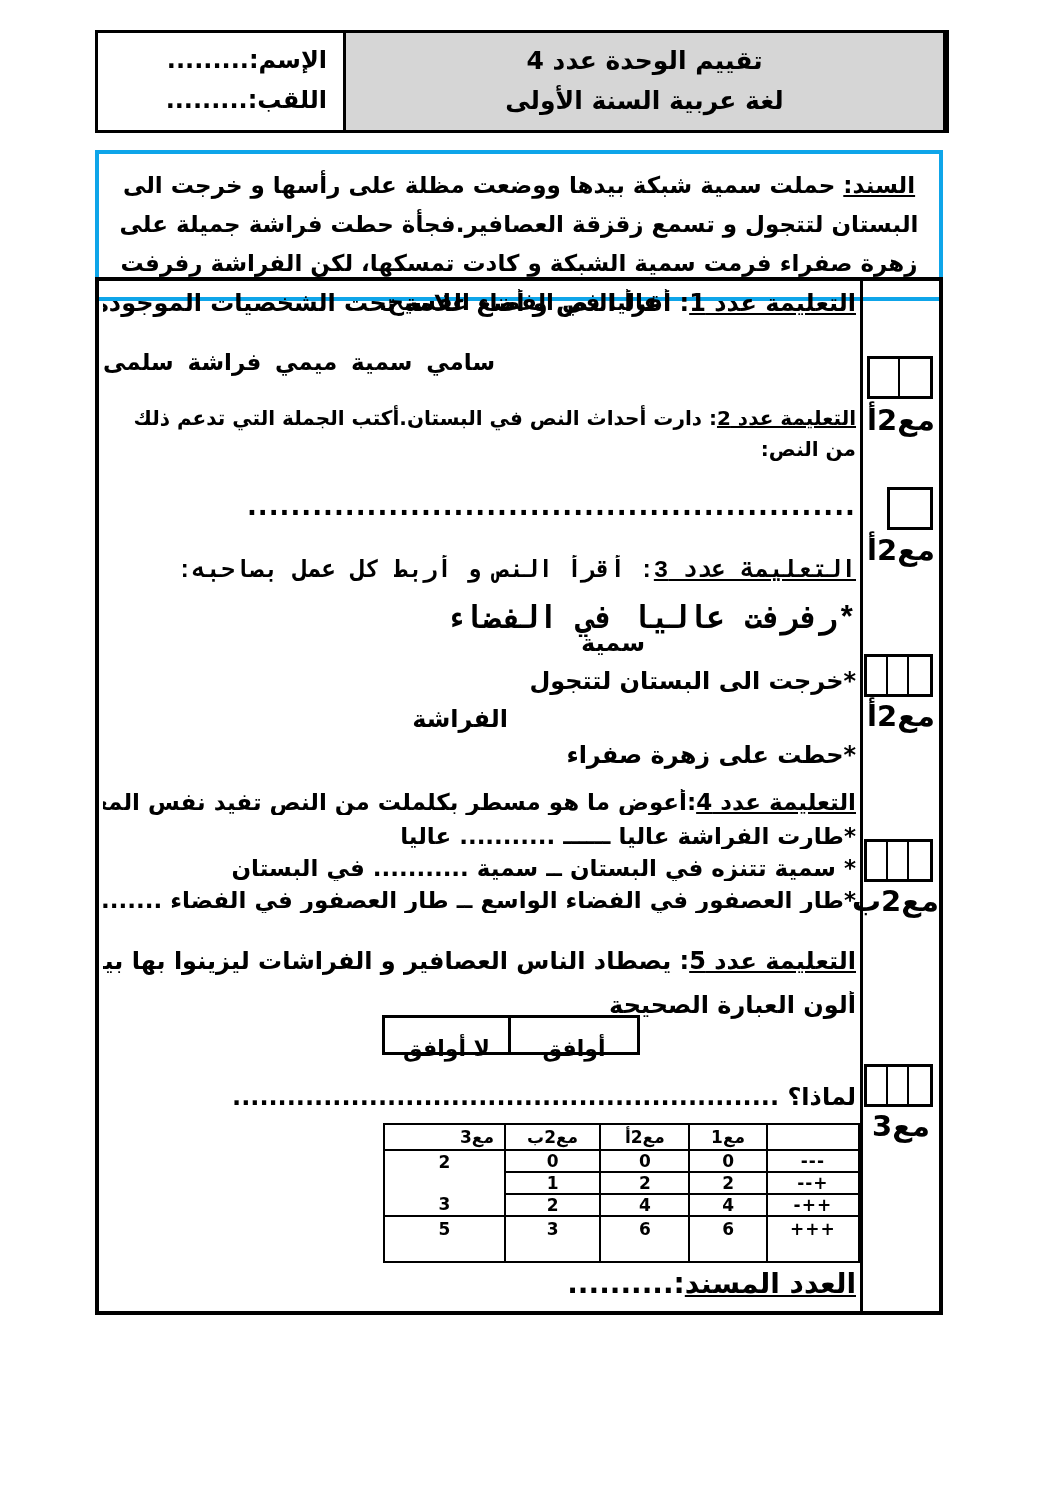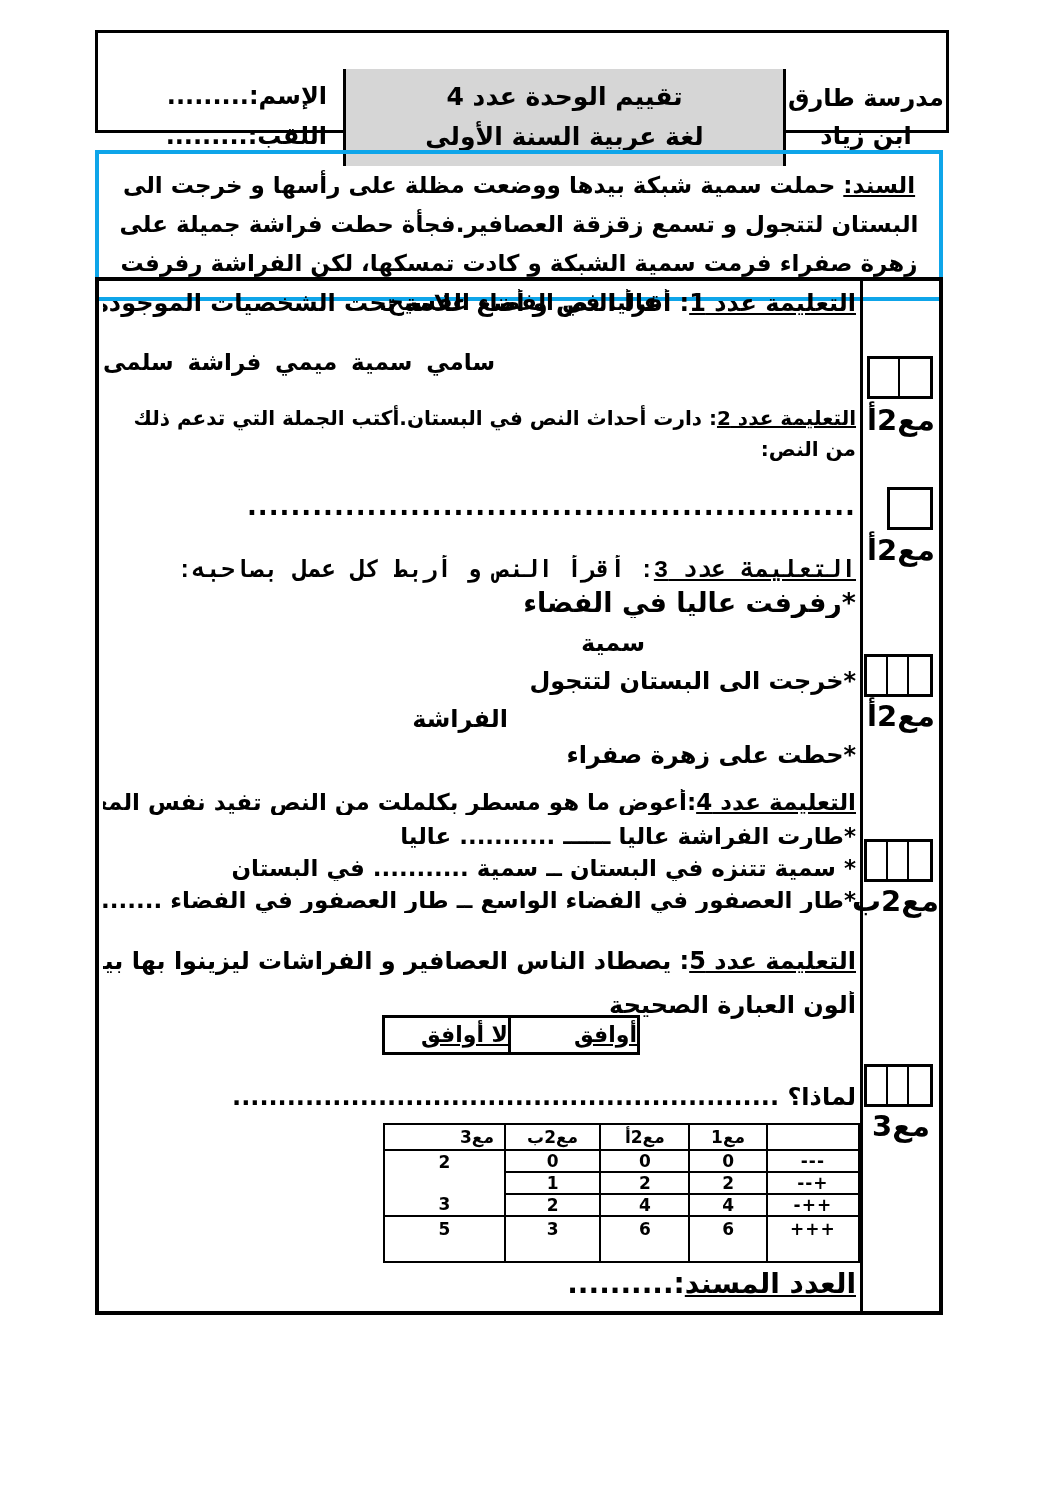--- a/index.html
+++ b/index.html
@@ -3,21 +3,21 @@
 <meta charset="utf-8">
 <style>
   html,body{margin:0;padding:0;background:#e8e8e8;}
   .page{position:relative;width:1058px;height:1497px;background:#ffffff;
         font-family:"DejaVu Sans",sans-serif;font-weight:bold;color:#000;overflow:hidden;}
   .abs{position:absolute;}
 
   
   .header-table{left:95px;top:30px;width:848px;height:97px;border:3px solid #000;
                 display:flex;background:#fff;}
-  .h-cell{height:100%;box-sizing:border-box;margin-top:36px;}
+  .h-cell{height:100%;box-sizing:border-box;}
   .h-school{width:160px;text-align:center;font-size:24px;line-height:1.6;padding-top:10px;}
   .h-title{flex:1;background:#d6d6d6;border-left:3px solid #000;border-right:3px solid #000;
            text-align:center;font-size:25px;line-height:1.6;padding-top:8px;}
   .h-names{width:245px;font-size:24px;text-align:right;padding:8px 16px 0 4px;
            line-height:1.65;white-space:nowrap;overflow:hidden;box-sizing:border-box;}
 
   
   .support-box{left:95px;top:150px;width:848px;height:151px;border:4px solid #0ea5e9;
                box-sizing:border-box;text-align:center;font-size:23px;line-height:39px;
                padding:12px 8px;}
@@ -29,36 +29,36 @@
 
   .line{position:absolute;right:4px;left:4px;text-align:right;white-space:nowrap;overflow:hidden;}
   .u{text-decoration:underline;}
   .i1{top:8px;font-size:24px;}
   .names-row{position:absolute;top:68px;left:4px;width:392px;display:flex;
              justify-content:space-between;font-size:23px;}
   .i2{top:122px;font-size:20px;line-height:1.55;white-space:normal;}
   .dots-line{position:absolute;top:210px;right:4px;left:146px;font-size:26px;
              white-space:nowrap;overflow:hidden;text-align:right;letter-spacing:1px;}
   .i3{top:274px;font-size:24px;font-family:Liberation Mono, monospace;}
-  .a1{top:306px;font-size:27px;}
+  .a1{top:318px;font-size:31px;font-family:Liberation Mono, monospace;}
   .actor1{position:absolute;top:348px;right:215px;font-size:24px;}
   .a2{top:386px;font-size:24px;}
   .actor2{position:absolute;top:424px;right:352px;font-size:24px;}
   .a3{top:460px;font-size:24px;}
   .i4{top:508px;font-size:23px;}
   .l41{top:542px;font-size:23px;}
   .l42{top:574px;font-size:23px;}
   .l43{top:606px;font-size:23px;}
   .i5a{top:666px;font-size:24px;}
   .i5b{top:702px;font-size:24px;margin-top:8px;}
 
   .agree-box{position:absolute;top:734px;left:283px;width:252px;height:34px;
              border:3px solid #000;display:flex;}
-  .agree-cell{box-sizing:border-box;height:100%;text-align:right;font-size:22px;
-              padding-top:4px;text-decoration:underline;}
+  .agree-cell{box-sizing:border-box;height:100%;text-align:center;font-size:22px;
+              padding-top:18px;}
   .agree-yes{width:126px;}
   .agree-no{flex:1;border-right:3px solid #000;}
 
   .why-line{top:802px;font-size:24px;letter-spacing:1px;}
 
   .score-table{position:absolute;top:842px;left:284px;border-collapse:collapse;}
   .score-table td{border:2.5px solid #000;text-align:center;font-size:17px;padding:0 2px;}
   .st-label{direction:ltr;font-size:16px;letter-spacing:1px;}
   .c-lab{width:88px;} .c-m1{width:73px;} .c-m2a{width:85px;} .c-m2b{width:91px;} .c-m3{width:110px;}
   .st-hrow td{height:24px;}
@@ -78,24 +78,20 @@
   .mb1{top:75px;} .mb2{top:206px;} .mb3{top:373px;} .mb4{top:558px;} .mb5{top:783px;}
   .m-label{position:absolute;right:0;left:0;text-align:center;font-size:29px;}
   .ml1{top:122px;} .ml2{top:252px;} .ml3{top:418px;} .ml4{top:603px;} .ml5{top:828px;}
 </style>
 </head>
 <body>
 
 <div class="page">
 
   <div class="abs header-table">
-    <div class="h-cell h-school">
-      <div>مدرسة طارق</div>
-      <div>ابن زياد</div>
-    </div>
     <div class="h-cell h-title">
       <div>تقييم الوحدة عدد 4</div>
       <div>لغة عربية السنة الأولى</div>
     </div>
     <div class="h-cell h-names">
       <div>الإسم:.........</div>
       <div>اللقب:.........</div>
     </div>
   </div>
 

